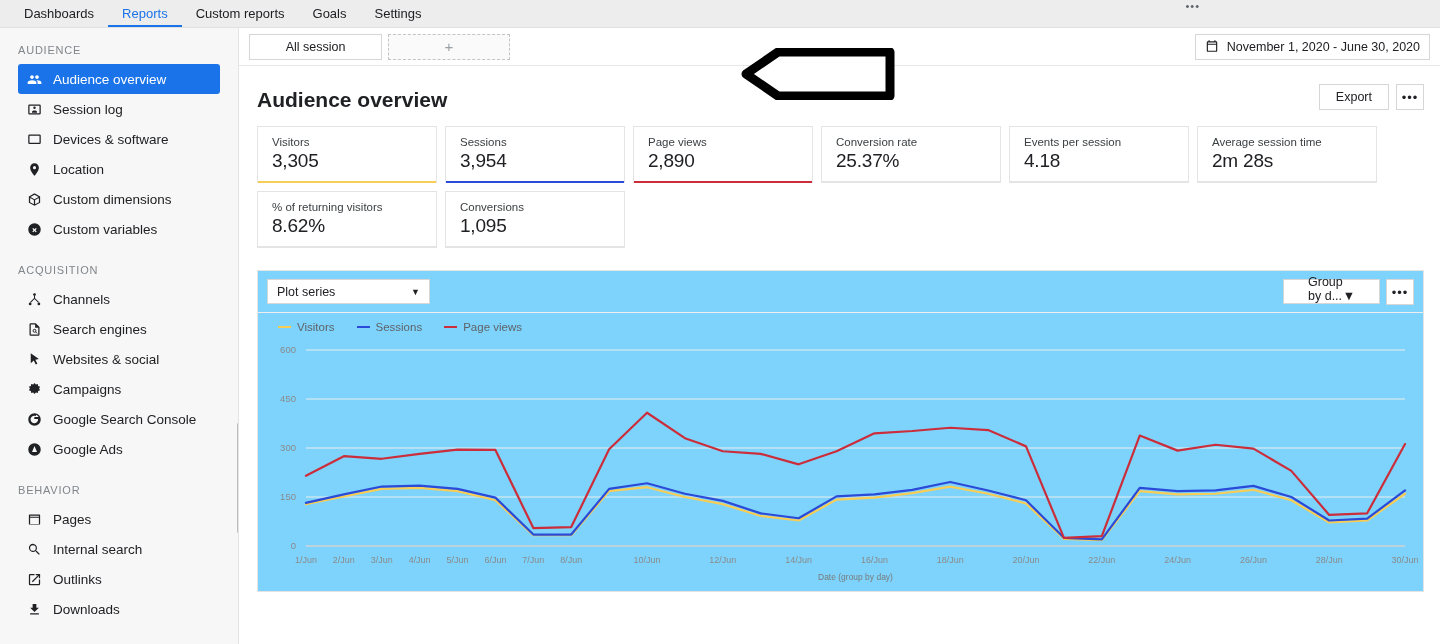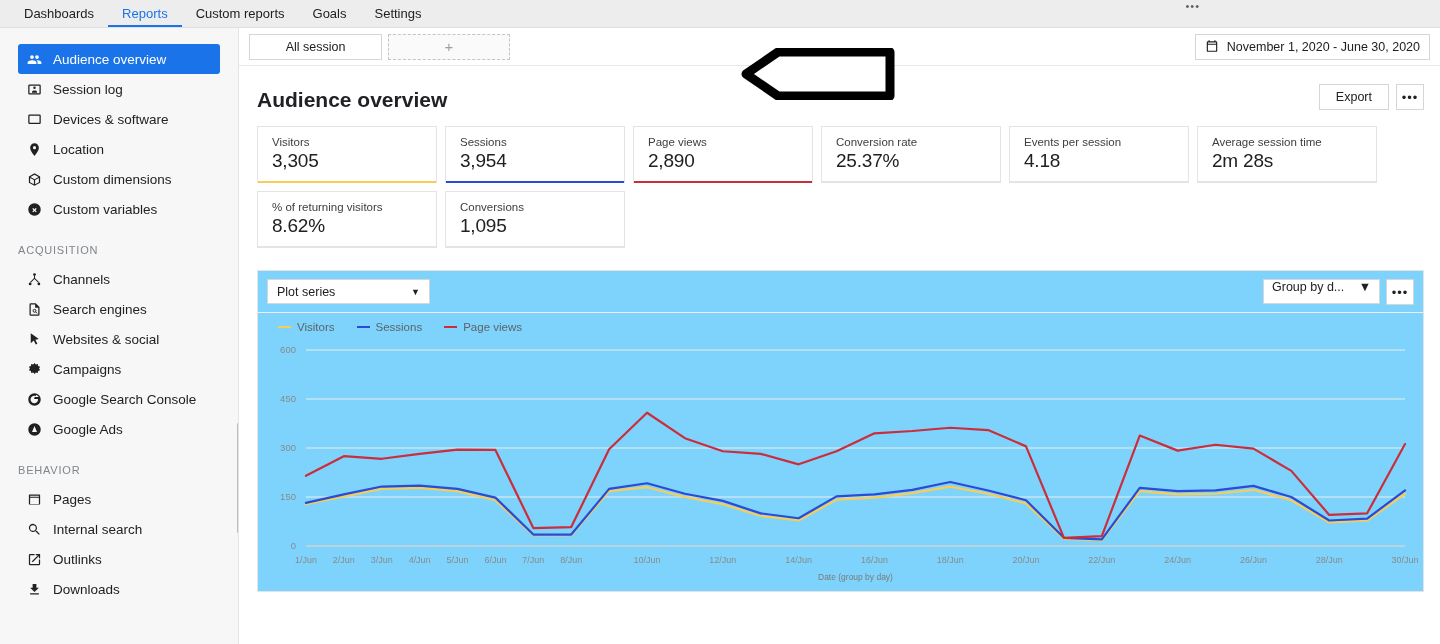--- a/index.html
+++ b/index.html
@@ -127,23 +127,23 @@
     width: 163px; height: 25px; border: 1px solid #d6d6d6; background: #fff;
     font-size: 12.5px; color: #202124; cursor: pointer;
     display: flex; align-items: center; padding: 0 9px;
     justify-content: space-between;
   }
   .sel .cv { font-size: 9px; color: #202124; }
   .chart-top-right {
     position: absolute; right: 9px; top: 8px; display: flex; gap: 6px;
   }
   .sel-sm {
-    width: 117px; height: 25px; border: 1px solid #d6d6d6; background: #fff;
+    width: 97px; height: 25px; border: 1px solid #d6d6d6; background: #fff;
     font-size: 12.5px; color: #202124; cursor: pointer;
-    display: flex; align-items: flex-start; padding: 0 8px;
+    display: flex; align-items: flex-end; padding: 0 24px;
     justify-content: space-between;
   }
   .legend {
     display: flex; gap: 22px; padding: 2px 0 0 20px;
     border-top: 1px solid #eeeeee;
     height: 26px; align-items: center;
   }
   .lg { display: flex; align-items: center; gap: 6px; font-size: 11.5px; color: #5f6368; }
   .lg .dash { width: 13px; height: 2px; display: inline-block; }
   .plot { position: relative; width: 100%; height: 252px; }
@@ -161,20 +161,21 @@
     <div class="topnav-item">Dashboards</div>
     <div class="topnav-item active">Reports</div>
     <div class="topnav-item">Custom reports</div>
     <div class="topnav-item">Goals</div>
     <div class="topnav-item">Settings</div>
     <div class="topnav-corner">•••</div>
   </div>
 
   <div class="sidebar">
 
+    <div class="sb-section">AUDIENCE</div>
 
     <div class="sb-item active">
       <span class="ic">
           <svg viewBox="0 0 24 24">
             <path d="M16 11c1.66 0 3-1.34 3-3s-1.34-3-3-3-3 1.34-3 3 1.34 3 3 3zm-8 0c1.66 0 3-1.34 3-3S9.66 5 8 5 5 6.34 5 8s1.34 3 3 3zm0 2c-2.33 0-7 1.17-7 3.5V19h14v-2.5c0-2.33-4.67-3.5-7-3.5zm8 0c-.29 0-.62.02-.97.05 1.16.84 1.97 1.97 1.97 3.45V19h6v-2.5c0-2.33-4.67-3.5-7-3.5z"></path>
           </svg>
         </span>
       <span>Audience overview</span>
     </div>
 

